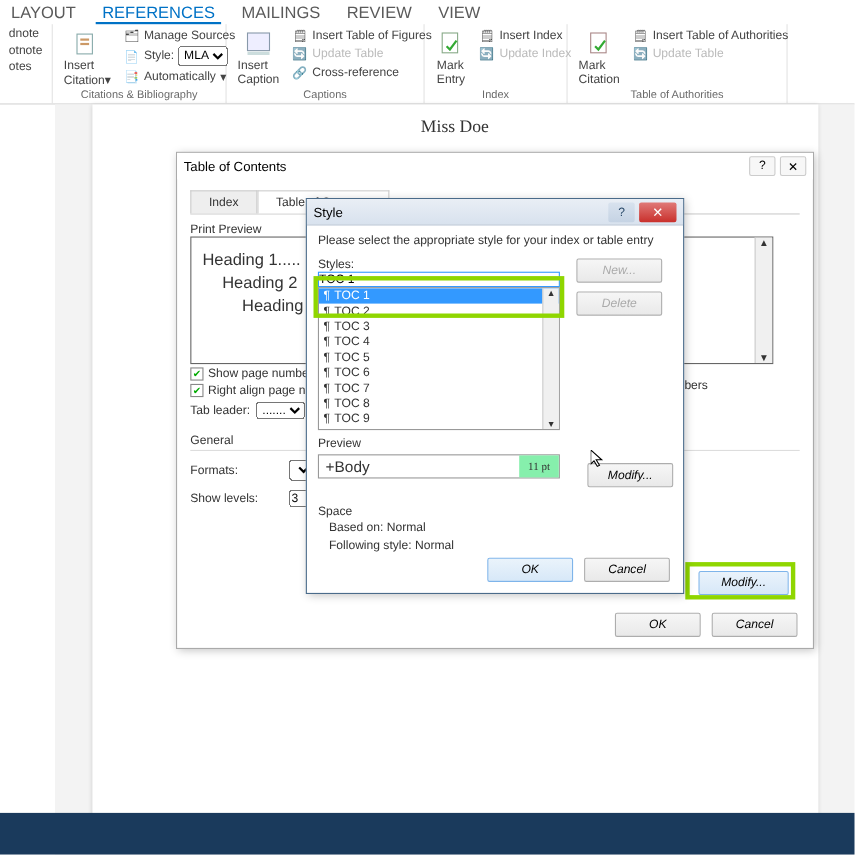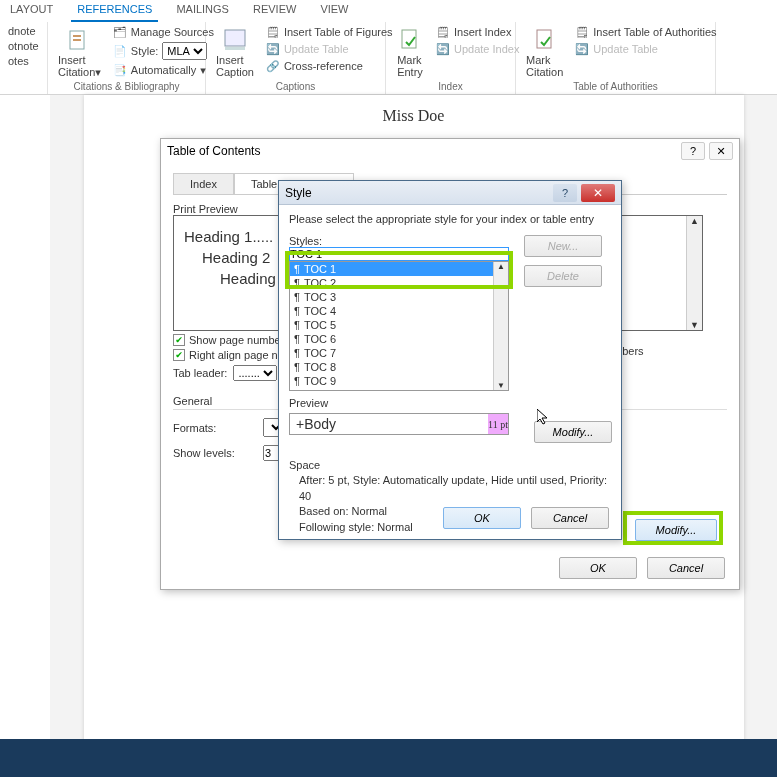--- a/index.html
+++ b/index.html
@@ -1,18 +1,18 @@
 <!DOCTYPE html>
 <html><head>
 <meta charset="utf-8">
 <style>
 * { box-sizing: border-box; margin: 0; padding: 0; font-family: "Segoe UI", Tahoma, sans-serif; }
 body { background: #fff; width: 777px; height: 777px; overflow: hidden; position: relative; }
 .ribbon { background: #fff; border-bottom: 1px solid #d4d4d4; height: 95px; position: relative; }
-.tabs { height: 22px; display: flex; gap: 12px; padding: 0 4px; font-size: 11px; color: #5a5a5a; }
+.tabs { height: 22px; display: flex; gap: 12px; padding: 0 4px; font-size: 15px; color: #5a5a5a; }
 .tab { padding: 3px 6px; text-transform: uppercase; cursor: pointer; }
 .tab.active { color: #0072c6; border-bottom: 2px solid #0072c6; }
 .ribbon-body { display: flex; height: 72px; }
 .grp { border-right: 1px solid #e3e3e3; padding: 2px 6px 0 6px; display: flex; flex-direction: column; justify-content: space-between; position: relative; }
 .grp-label { font-size: 10px; color: #6a6a6a; text-align: center; padding-bottom: 2px; }
 .grp-row { display: flex; align-items: flex-start; gap: 6px; }
 .stack { display: flex; flex-direction: column; gap: 1px; font-size: 11px; color: #444; }
 .stack-item { display: flex; align-items: center; gap: 4px; padding: 1px 2px; cursor: pointer; white-space: nowrap; }
 .bigbtn { display: flex; flex-direction: column; align-items: center; font-size: 11px; color: #444; padding: 2px 4px; cursor: pointer; }
 .bigbtn .ic { width: 28px; height: 28px; display: flex; align-items: center; justify-content: center; }
@@ -52,21 +52,21 @@
 #style-dlg { left: 278px; top: 180px; width: 344px; height: 360px; border: 1px solid #4a6b8a; }
 #style-dlg .dlg-title { background: linear-gradient(#e9eef5,#d8e2ee); border-bottom: 1px solid #b7c4d4; gap: 25px; }
 .closebtn { width: 34px; height: 18px; background: linear-gradient(#e07a78,#c9302c); color:#fff; border-radius:2px; display:flex; align-items:center; justify-content:center; font-size:12px; cursor:pointer; }
 .helpbtn { width: 24px; height: 18px; background: linear-gradient(#d8e2ee,#c5d3e4); border-radius:2px; display:flex; align-items:center; justify-content:center; font-size:11px; cursor:pointer; color:#2a4a6a;}
 .style-body { padding: 8px 10px; font-size: 11px; color: #333; }
 .style-list { border: 1px solid #999; height: 130px; width:220px; overflow: hidden; background:#fff; position:relative; }
 .style-item { padding: 1px 4px; font-size: 11px; display:flex; align-items:center; gap:4px; }
 .style-item.sel { background: #3399ff; color:#fff; }
 .side-btns { position:absolute; left: 245px; top: 54px; display:flex; flex-direction:column; gap:8px; }
 .pvw { border:1px solid #999; width: 220px; height: 22px; margin-top:4px; display:flex; align-items:center; justify-content:space-between; padding:0 0 0 6px; font-family:"Times New Roman",serif; font-size:14px;}
-.pvw .pt { background:#f0abfc; height:100%; width:20px; display:flex; align-items:center; justify-content:center; font-size:10px; font-family:"Segoe UI"; }
+.pvw .pt { background:#86efac; height:100%; width:36px; display:flex; align-items:center; justify-content:center; font-size:10px; font-family:"Segoe UI"; }
 .spacebox { margin-top:23px; font-size:11px; line-height:1.4; }
 .style-btnrow { position:absolute; right:12px; bottom:10px; display:flex; gap:10px;}
 .cursor { position:absolute; width:16px; height:16px; }
 
 .footer-bar { position:absolute; bottom:0; left:0; right:0; height:38px; background:#1a3a5c; }
 </style>
 </head>
 <body>
 
 <div class="ribbon">
@@ -289,21 +289,20 @@
       <button class="btn" style="color:#aaa">Delete</button>
     </div>
     <div style="margin-top:6px">Preview</div>
     <div class="pvw">
         <span>+Body</span>
         <span class="pt">11 pt</span>
       </div>
     <button class="btn" style="position:absolute; left:255px; top:240px; width:78px">Modify...</button>
     <div class="spacebox">
       <div>Space</div>
-      <div style="padding-left:10px">After:  5 pt, Style: Automatically update, Hide until used, Priority: 40</div>
       <div style="padding-left:10px">Based on: Normal</div>
       <div style="padding-left:10px">Following style: Normal</div>
     </div>
   </div>
   <div class="style-btnrow">
     <button class="btn hl">OK</button>
     <button class="btn">Cancel</button>
   </div>
   <div class="hlbox" style="left:6px; top:70px; width:228px; height:38px"></div>
   <svg class="cursor" style="left:258px;top:228px">

